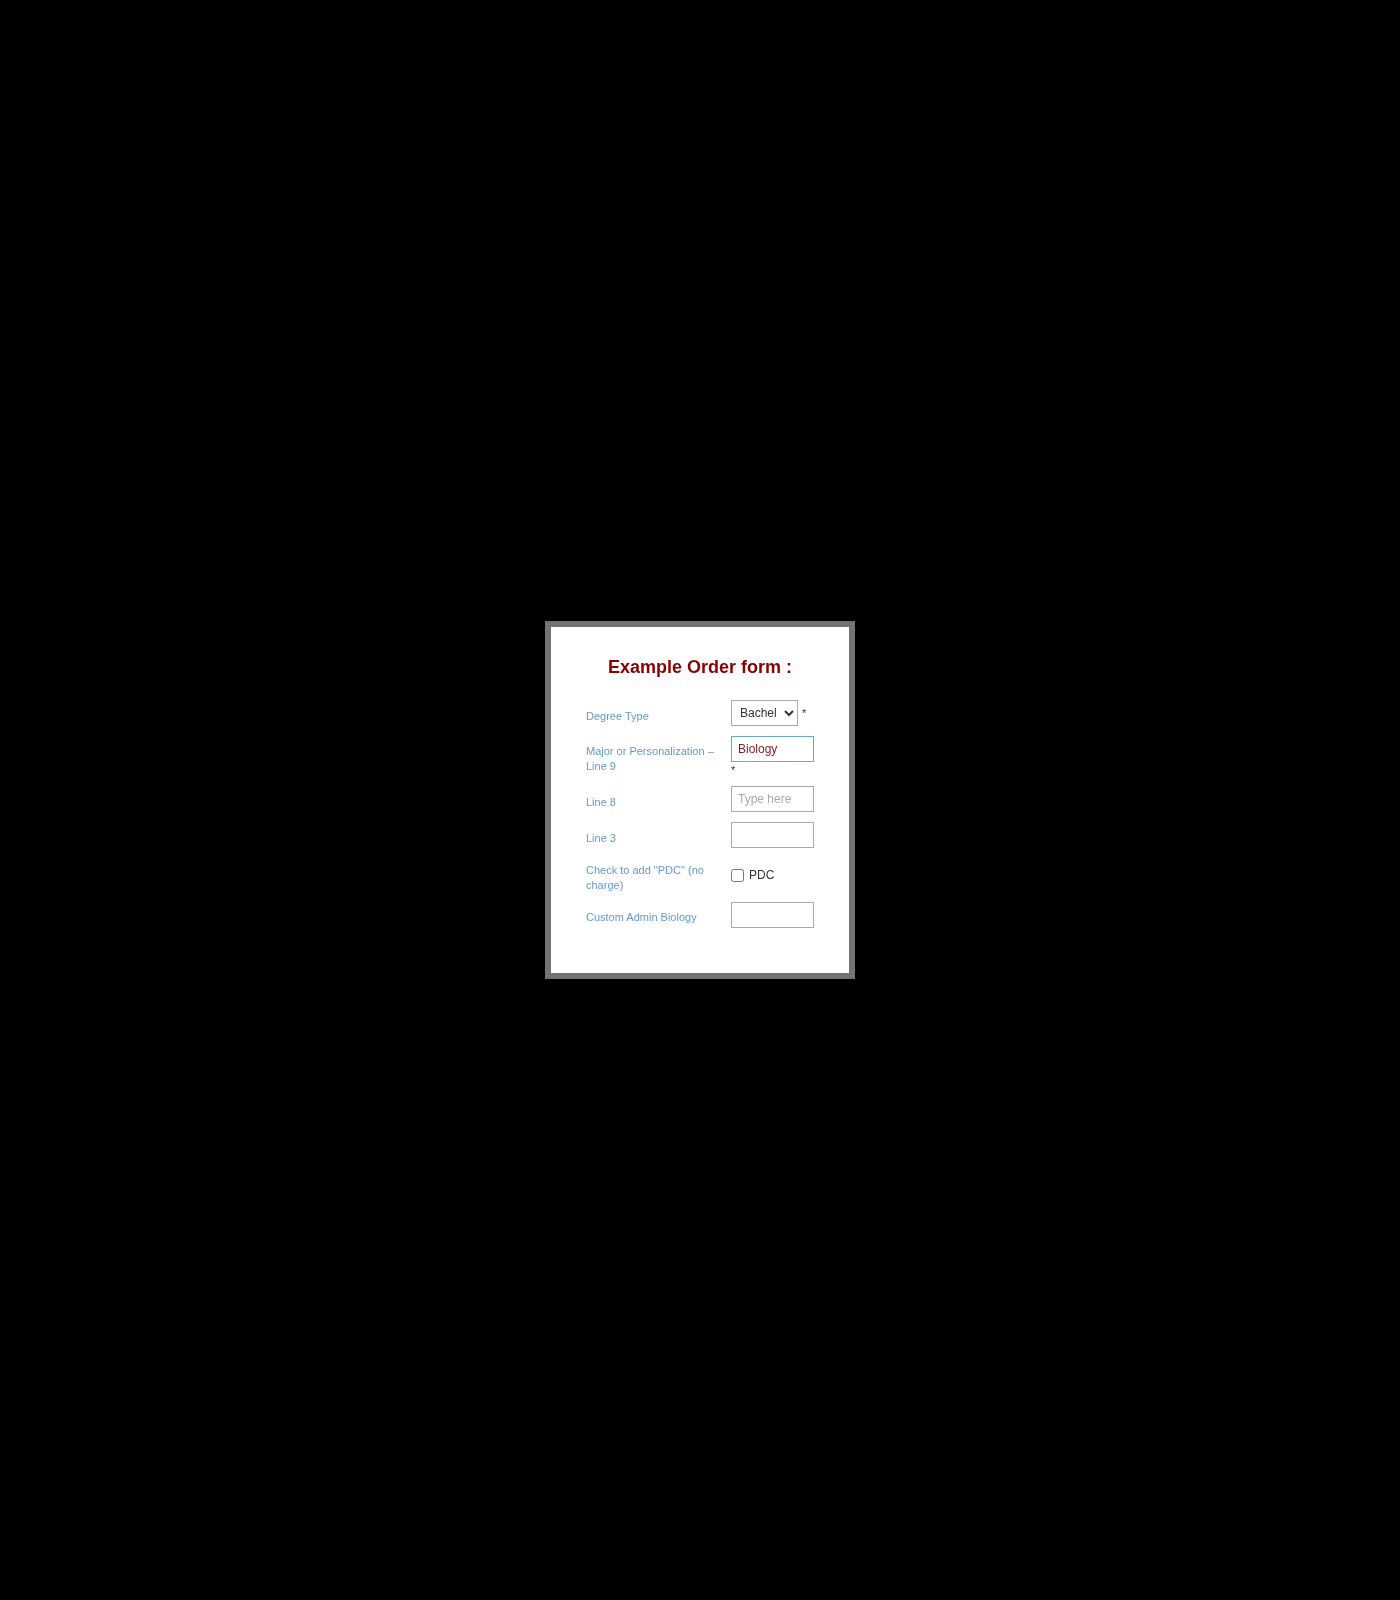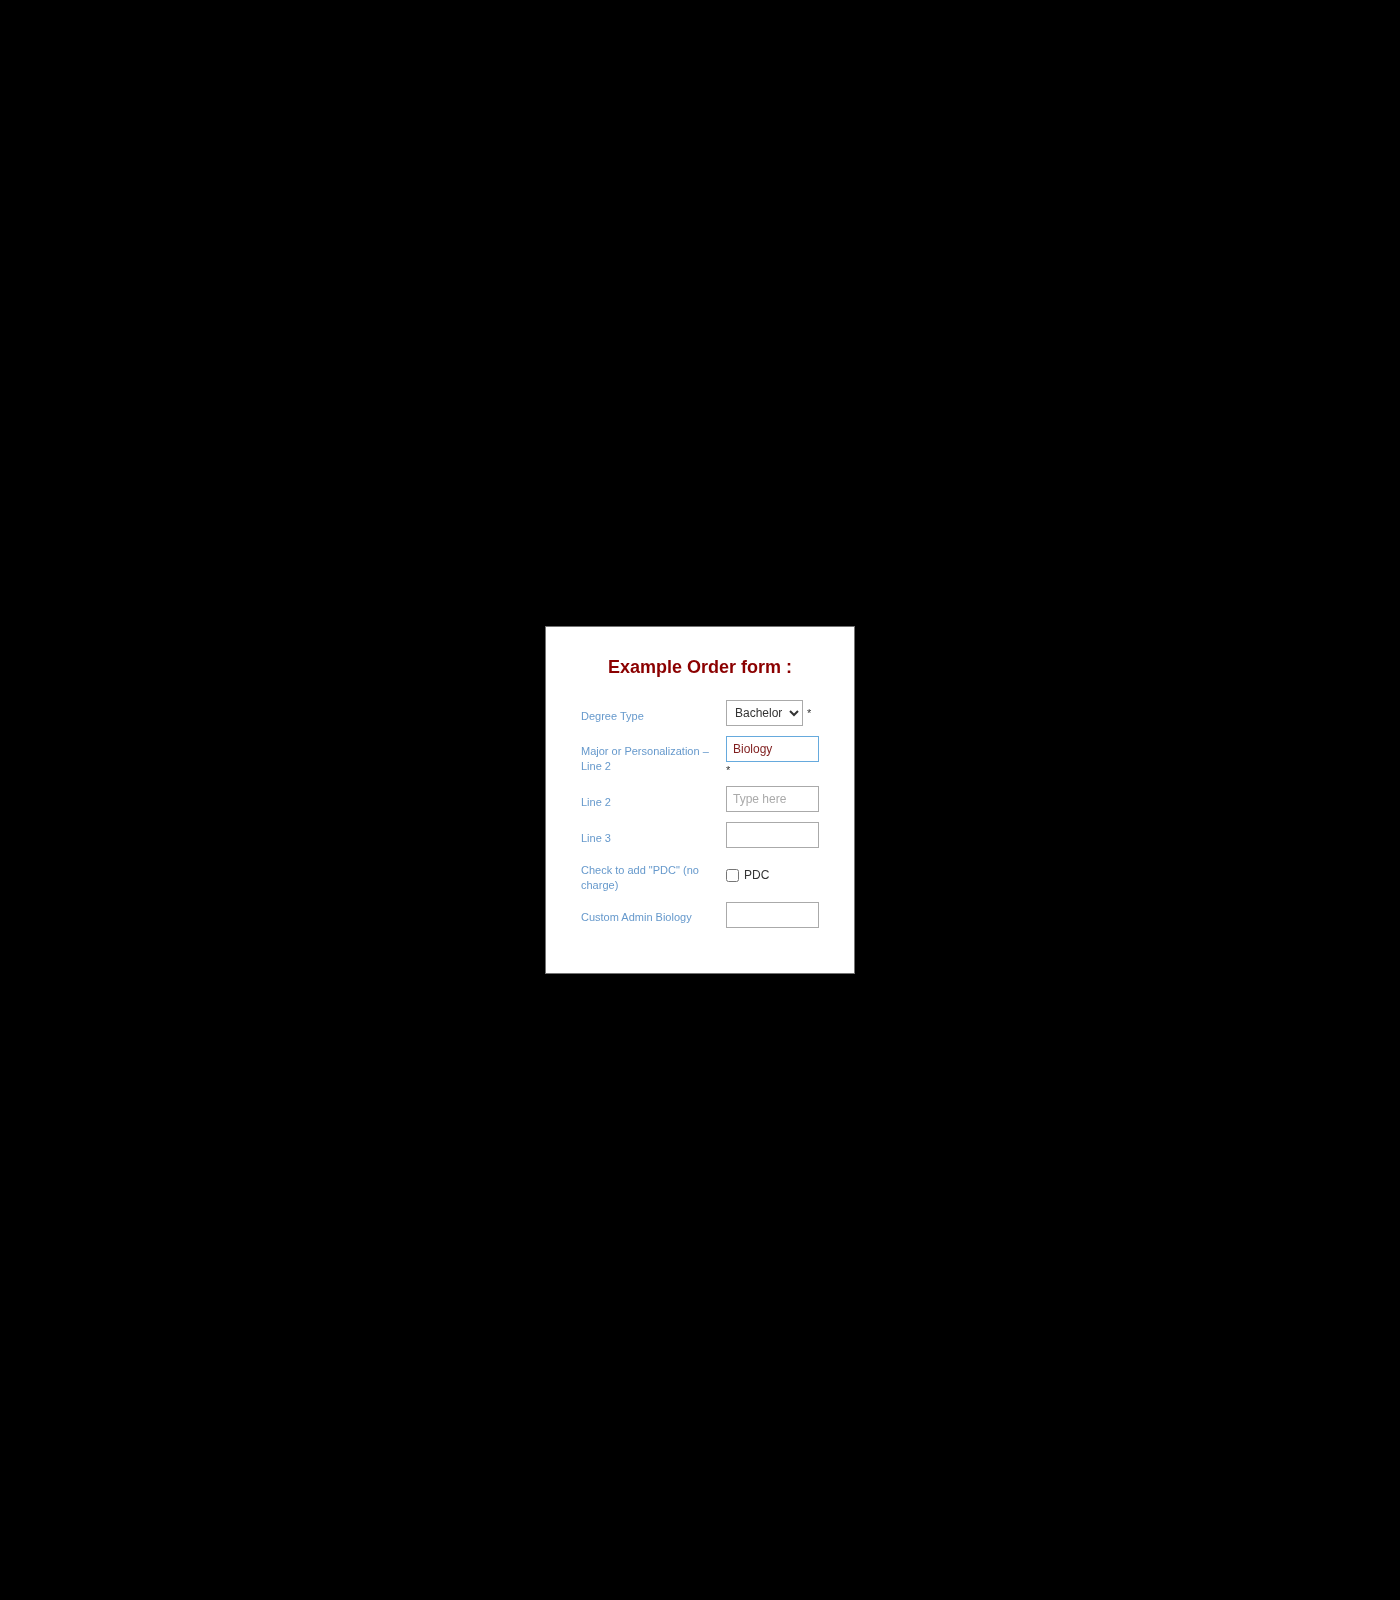--- a/index.html
+++ b/index.html
@@ -13,21 +13,21 @@
       width: 1400px;
       height: 1600px;
       display: flex;
       align-items: center;
       justify-content: center;
       font-family: Arial, sans-serif;
     }
 
     .form-container {
       background-color: #ffffff;
-      border: 1px solid #737373;
+      border: 6px solid #737373;
       padding: 30px 35px 35px 35px;
       width: 310px;
       box-shadow: 0 0 5px rgba(0,0,0,0.1);
     }
 
     .form-title {
       text-align: center;
       color: #8b0000;
       font-size: 18px;
       font-weight: bold;
@@ -137,29 +137,29 @@
           <option>Master of Science</option>
           <option>Bachelor of Arts</option>
           <option>Associate of Science</option>
         </select>
         <span class="required-star">*</span>
       </div>
     </div>
   </div>
 
   <div class="form-row">
-    <div class="form-label">Major or Personalization – Line 2</div>
+    <div class="form-label">Major or Personalization – Line 9</div>
     <div class="form-field major-field-wrapper">
       <input type="text" class="form-input focused" value="Biology" style="">
       <div class="required-star-below">*</div>
     </div>
   </div>
 
   <div class="form-row">
-    <div class="form-label">Line 2</div>
+    <div class="form-label">Line 8</div>
     <div class="form-field">
       <input type="text" class="form-input line2-placeholder" placeholder="Type here" value="" style="">
     </div>
   </div>
 
   <div class="form-row">
     <div class="form-label">Line 3</div>
     <div class="form-field">
       <input type="text" class="form-input" value="" style="">
     </div>

